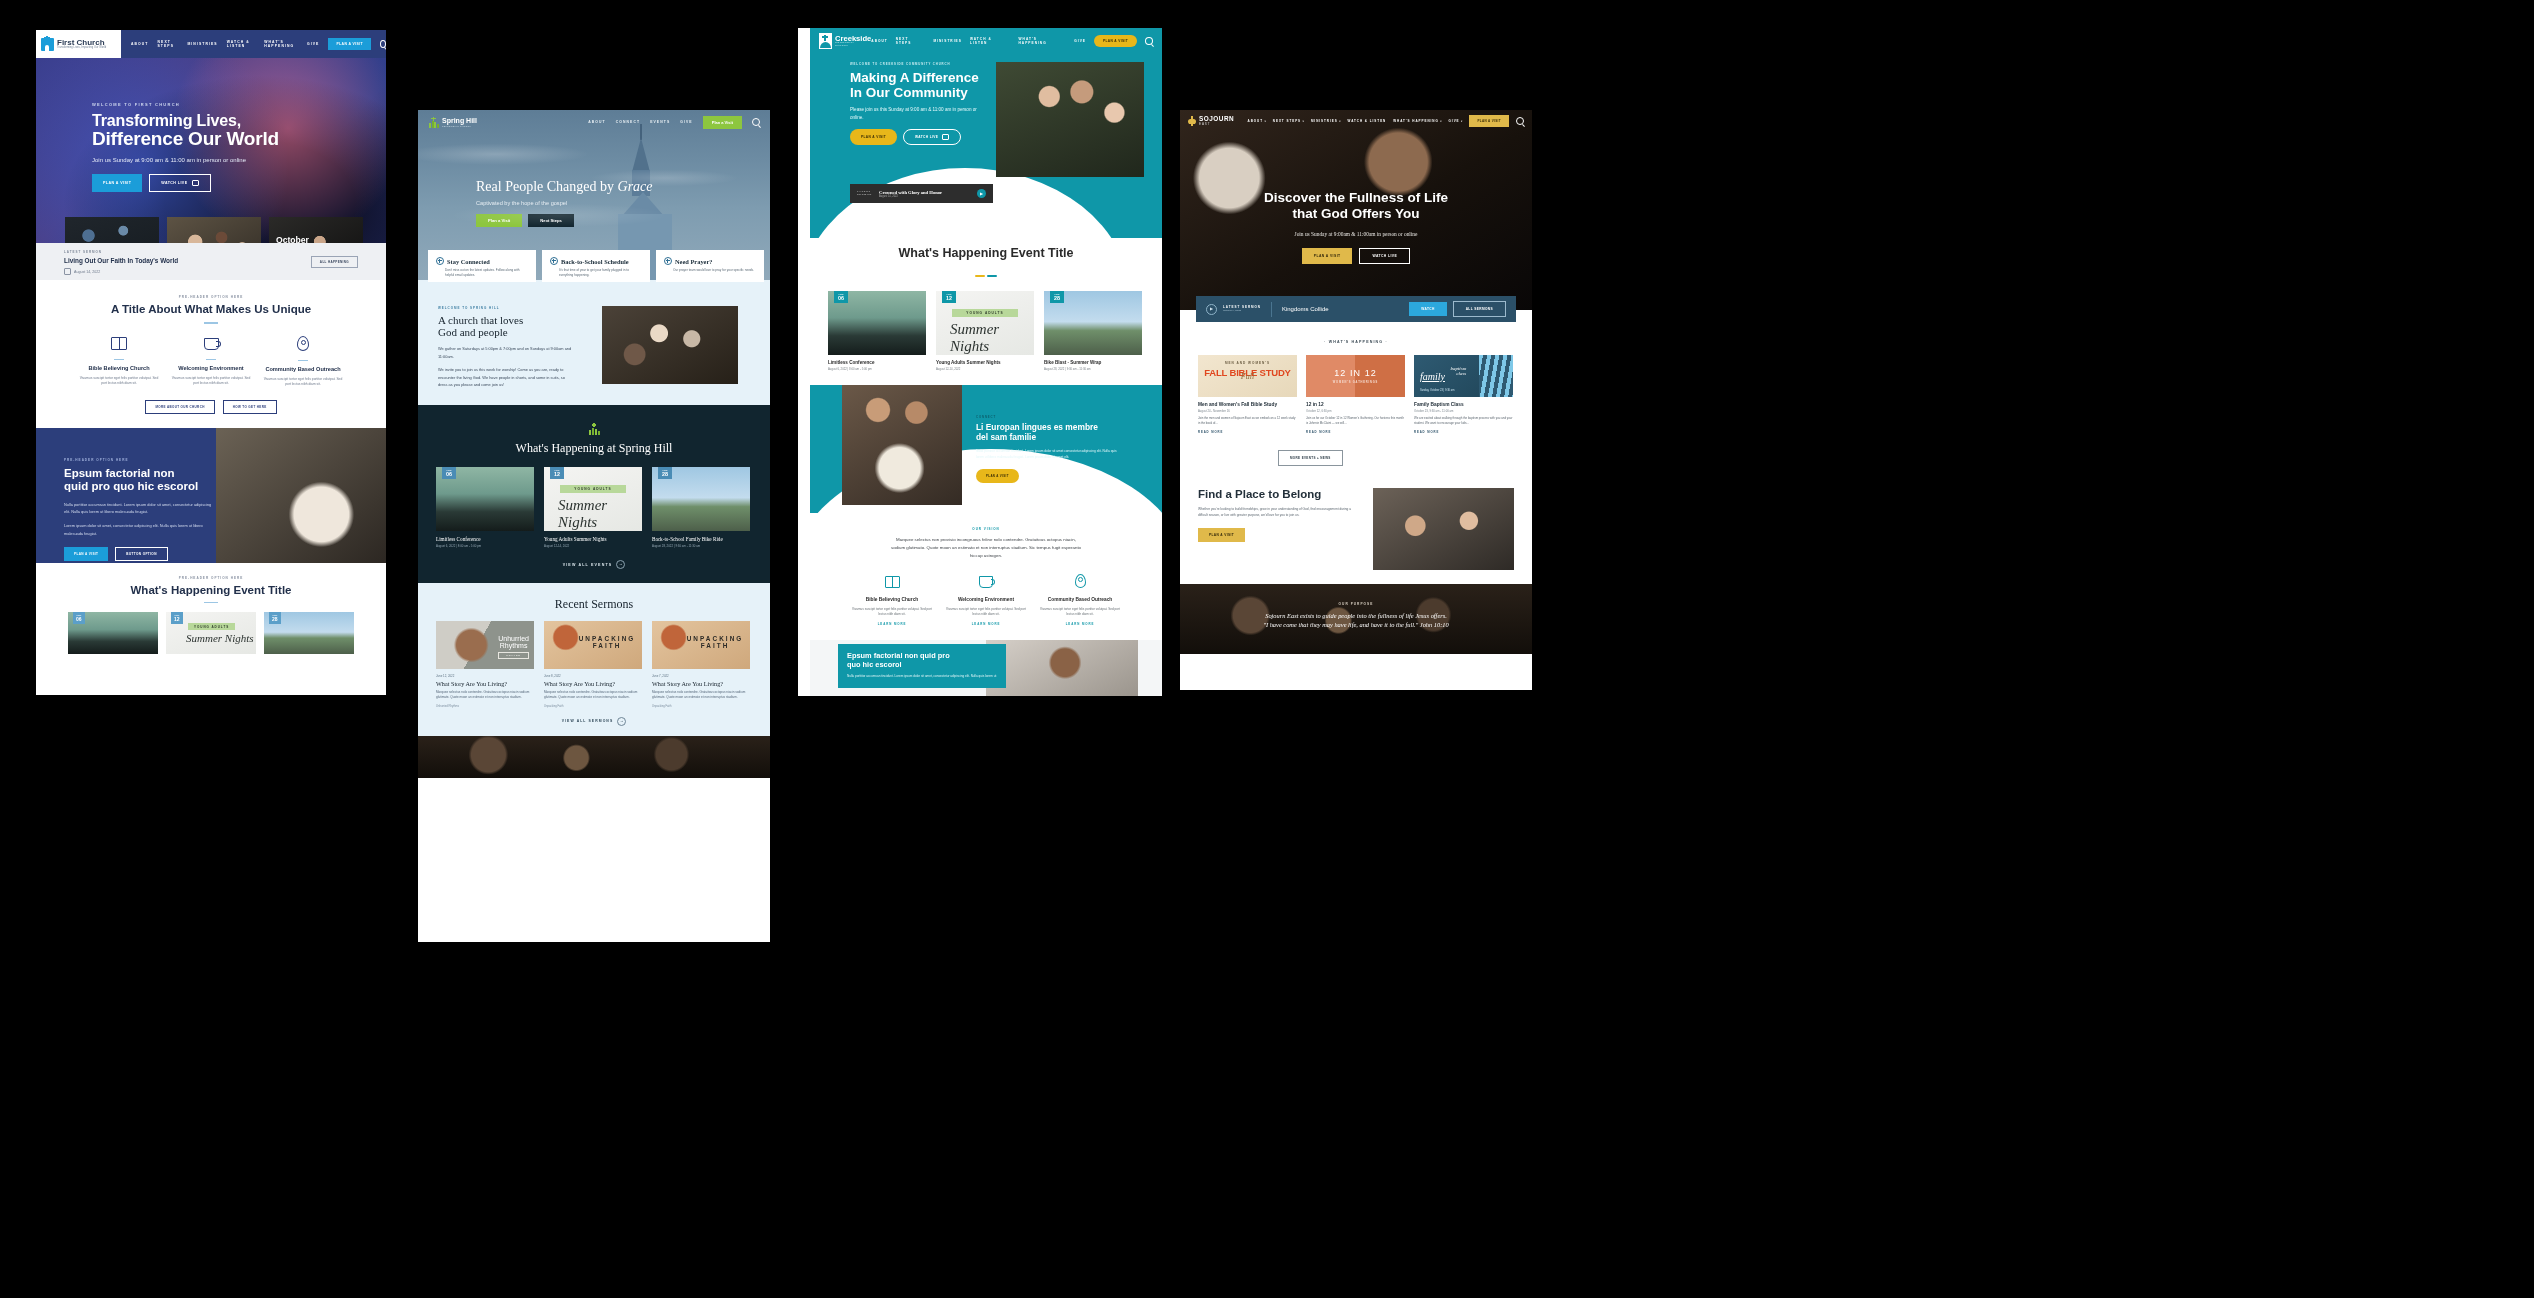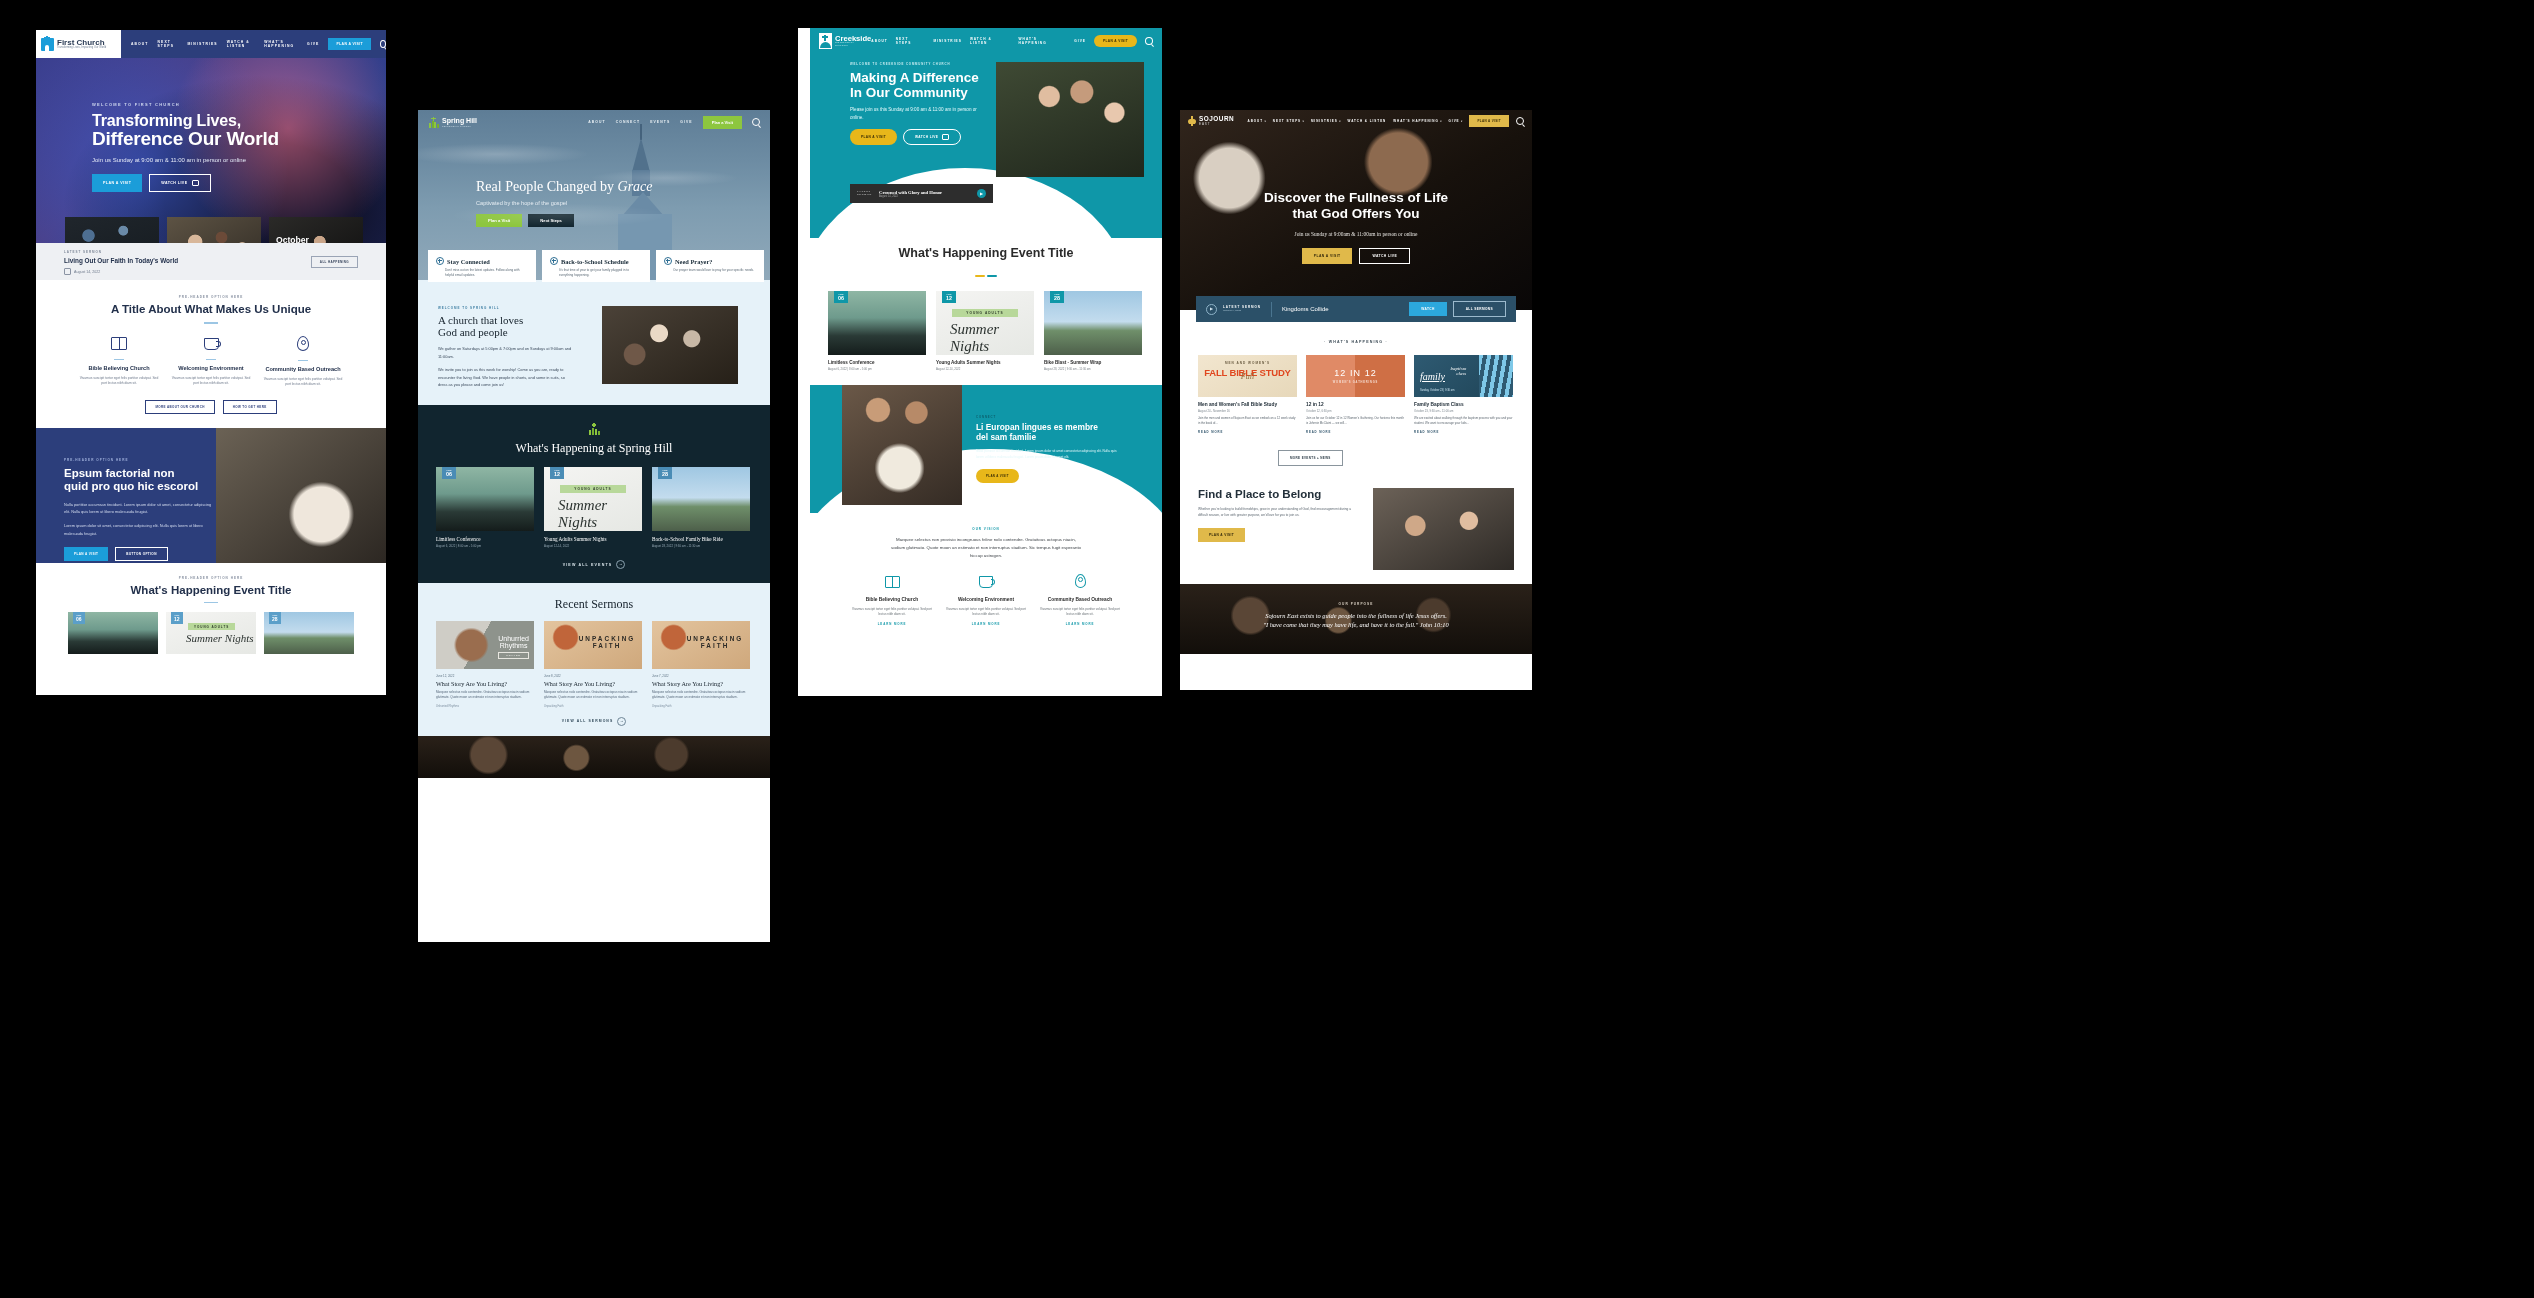--- a/index.html
+++ b/index.html
@@ -592,20 +592,28 @@
         <span style="display:inline-block;width:9px;height:12px;border:1.2px solid #0f97a8;border-radius:50% 50% 50% 50%/60% 60% 40% 40%;position:relative;">
           <span style="position:absolute;left:2.6px;top:2.6px;width:2.8px;height:2.8px;border:1.1px solid #0f97a8;border-radius:50%;"></span>
         </span>
         <div style="margin-top:5px;font-size:4.8px;font-weight:700;color:#2b2b2b;line-height:1.25;">Community Based Outreach</div>
         <div style="margin-top:4px;font-size:3.1px;line-height:1.6;color:#6b7277;">Vivamus suscipit tortor eget felis portitor volutpat. Sed port lectus nibh diam sit.</div>
         <div class="eyebrow" style="margin-top:5px;font-size:2.9px;color:#0f97a8;">LEARN MORE</div>
       </div>
     </div>
   </div>
 
+  <div style="position:relative;height:58px;background:#f4f6f7;overflow:hidden;">
+    <div class="img ph-smile" style="position:absolute;right:24px;top:-5px;width:152px;height:63px;"></div>
+    <div style="position:absolute;left:28px;top:4px;width:168px;background:#0f97a8;padding:8px 9px;box-sizing:border-box;">
+      <div style="font-size:7.4px;font-weight:700;color:#fff;line-height:1.2;">Epsum factorial non quid pro</div>
+      <div style="font-size:7.4px;font-weight:700;color:#fff;line-height:1.2;">quo hic escorol</div>
+      <div style="margin-top:5px;font-size:3.1px;line-height:1.8;color:#ddf4f6;">Nulla porttitor accumsan tincidunt. Lorem ipsum dolor sit amet, consectetur adipiscing elit. Nulla quis lorem ut</div>
+    </div>
+  </div>
 </div>
 
 <div class="mock" style="left:1180px;top:110px;width:352px;height:580px;">
 
   <div class="img ph-band" style="height:200px;position:relative;">
     <div class="row" style="height:22px;align-items:center;padding:0 8px;">
       <div class="row" style="align-items:center;gap:3px;">
         <span style="display:inline-block;width:8px;height:10px;position:relative;">
           <span style="position:absolute;left:3.2px;top:0;width:1.6px;height:10px;background:#e0b94a;"></span>
           <span style="position:absolute;left:0;top:3px;width:3px;height:5px;background:#e0b94a;border-radius:3px 0 0 3px;"></span>

